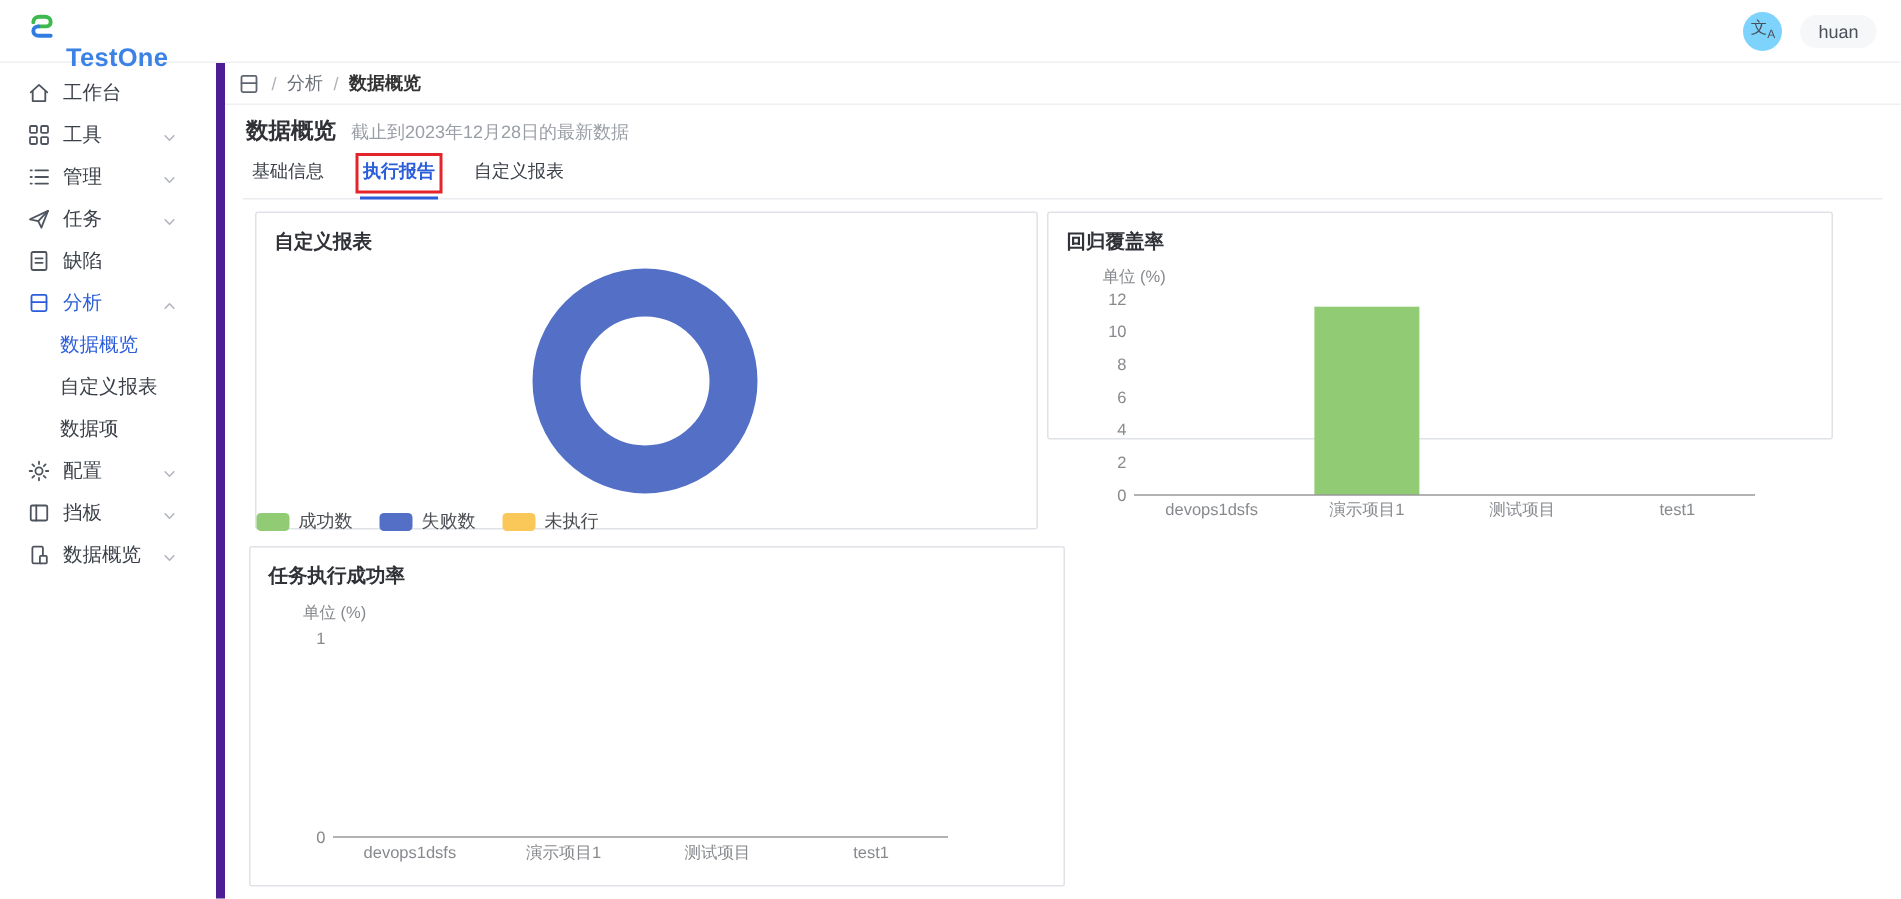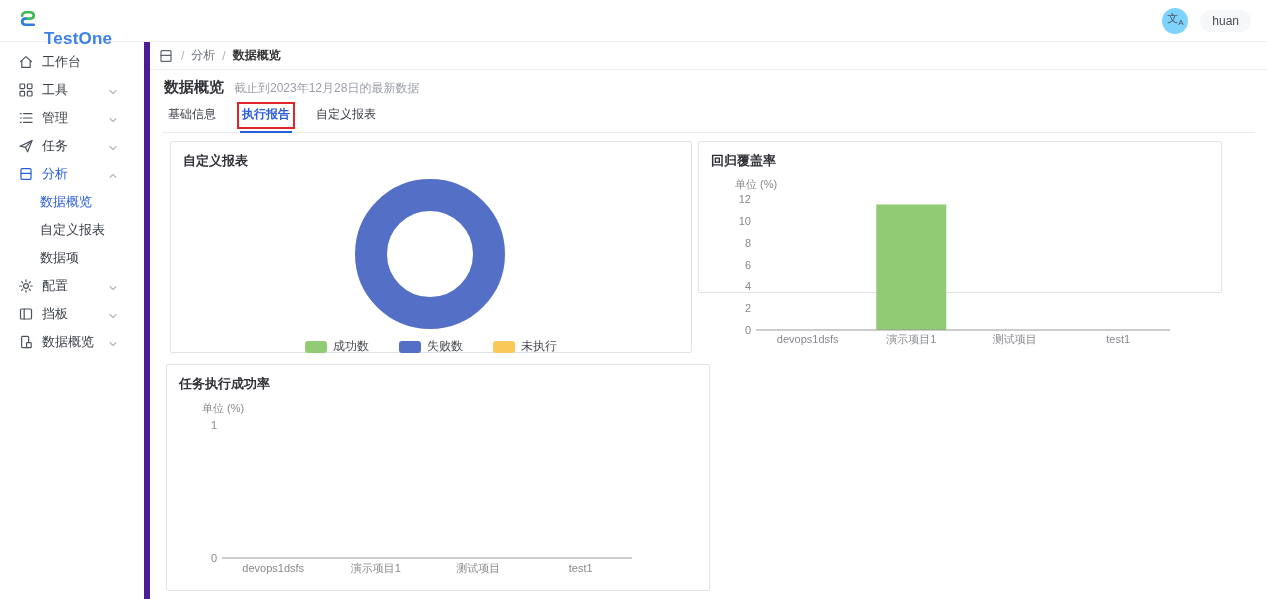--- a/index.html
+++ b/index.html
@@ -49,21 +49,21 @@
   .tab.annotated::after { content:""; position:absolute; top:-4px; bottom:-6px; left:-5px; right:-5px;
     border:2px solid #e3242b; }
 
   .cards { position:relative; height:462px; margin-top:8px; }
   .card { position:absolute; background:#fff; border:1px solid #dfe2e6; border-radius:2px; }
   .card-title { padding:10px 12px 0 12px; font-size:13px; font-weight:600; color:#303238; }
   .card1 { left:8px;   top:0;     width:522px; height:212px; }
   .card2 { left:536px; top:0;     width:524px; height:152px; }
   .card3 { left:4px;   top:223px; width:544px; height:227px; }
 
-  .legend { display:flex; justify-content:center; align-items:center; gap:30px; margin-top:2px; }
+  .legend { display:flex; justify-content:flex-start; align-items:center; gap:18px; margin-top:2px; }
   .legend-item { display:flex; align-items:center; gap:6px; font-size:12px; color:#4a4d52; cursor:pointer; }
   .legend-swatch { width:22px; height:12px; border-radius:3px; display:inline-block; }
 
   svg text { font-family:"Liberation Sans","DejaVu Sans",sans-serif; }
 </style>
 </head>
 <body>
 
 <div class="app">
 
@@ -131,20 +131,30 @@
         <span class="mi">
           <svg width="16" height="16" viewBox="0 0 16 16" fill="none" stroke="#4e545e" stroke-width="1.2" stroke-linecap="round" stroke-linejoin="round">
             <path d="M2 8.2 14 2.6 9.6 13.8 7.5 9.4 Z"></path>
             <path d="M7.5 9.4 14 2.6"></path>
           </svg>
         </span>
         <span>任务</span>
         <span class="chev"><svg width="10" height="10" viewBox="0 0 12 12" fill="none" stroke="#b3b7be" stroke-width="1.3" stroke-linecap="round" stroke-linejoin="round">
             <path d="M2.5 4.2 6 7.8 9.5 4.2"></path>
           </svg></span>
+      </div>
+      <div class="side-item">
+        <span class="mi">
+          <svg width="16" height="16" viewBox="0 0 16 16" fill="none" stroke="#4e545e" stroke-width="1.2" stroke-linecap="round" stroke-linejoin="round">
+            <rect x="3" y="2" width="10" height="12" rx="1"></rect>
+            <path d="M5.6 6.2 H10.4"></path>
+            <path d="M5.6 9.2 H10.4"></path>
+          </svg>
+        </span>
+        <span>缺陷</span>
       </div>
       <div class="side-item active">
         <span class="mi">
           <svg width="16" height="16" viewBox="0 0 16 16" fill="none" stroke="#2b5ddb" stroke-width="1.2" stroke-linecap="round" stroke-linejoin="round">
             <rect x="3" y="2.6" width="10" height="10.8" rx="1"></rect>
             <path d="M3 7.4 H13"></path>
           </svg>
         </span>
         <span>分析</span>
         <span class="chev"><svg width="10" height="10" viewBox="0 0 12 12" fill="none" stroke="#b3b7be" stroke-width="1.3" stroke-linecap="round" stroke-linejoin="round">

